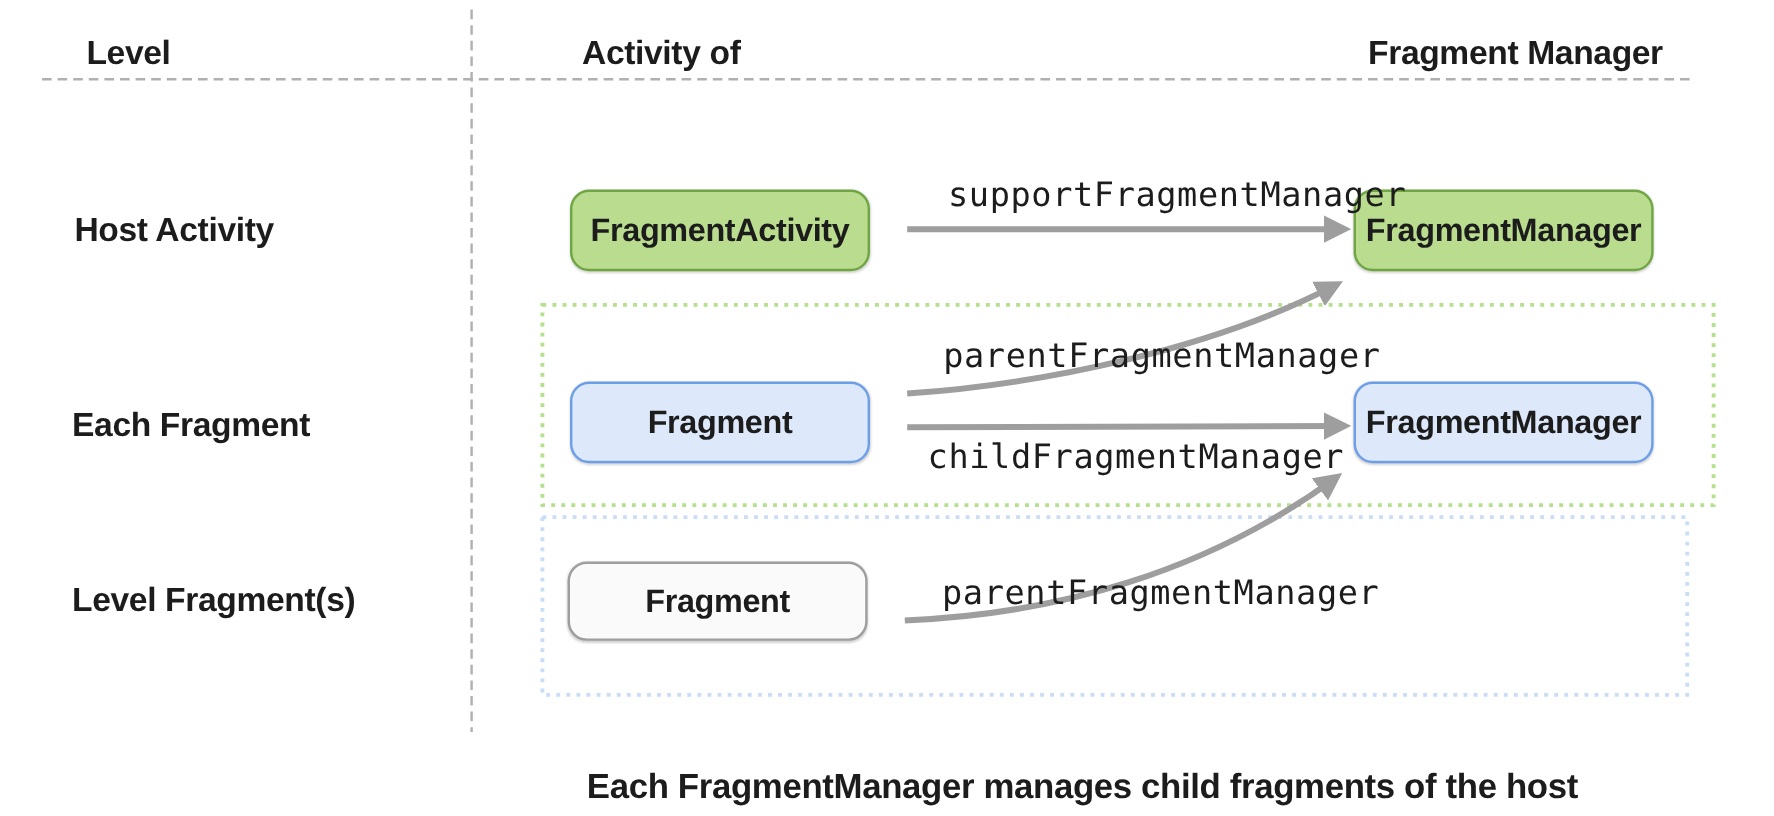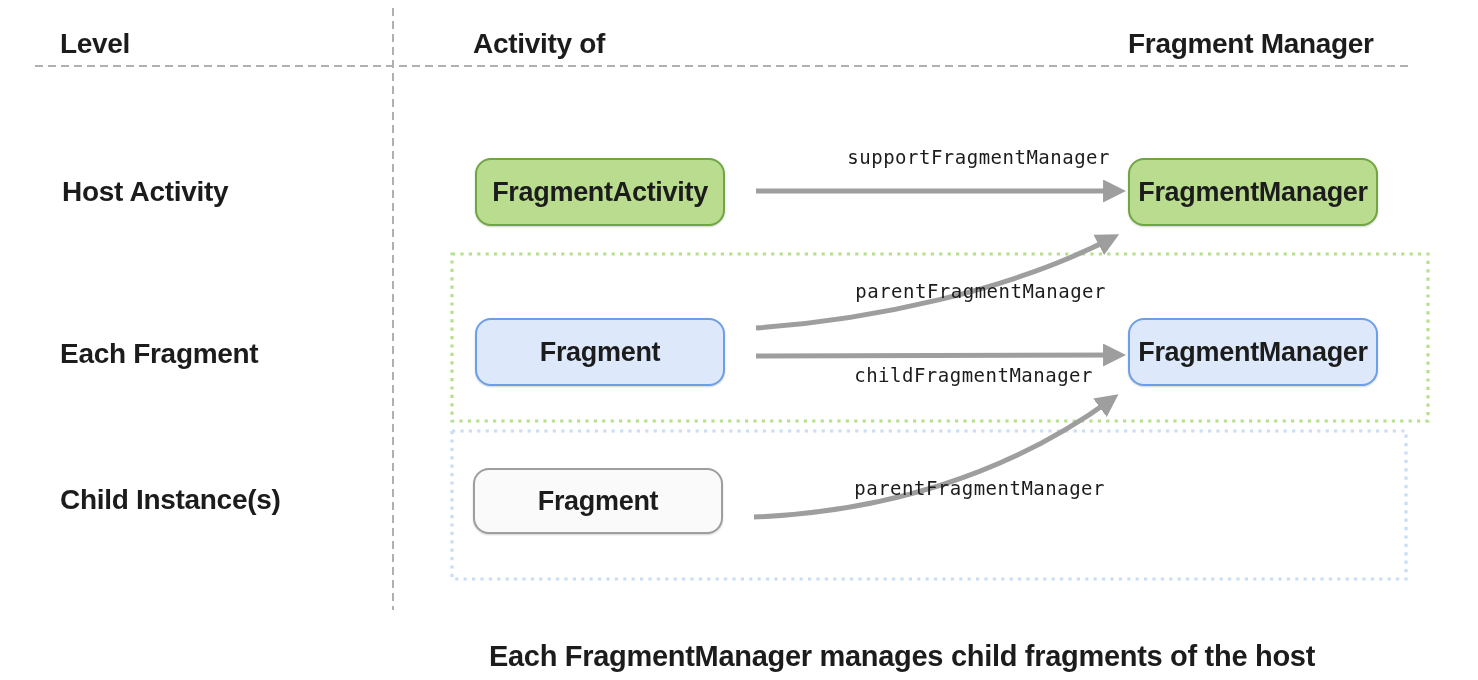--- a/index.html
+++ b/index.html
@@ -44,20 +44,21 @@
     stroke: var(--arrow-gray, #9e9e9e);
     stroke-width: 5;
     fill: none;
   }
   .col-header {
     position: absolute;
     font-size: 28px;
     font-weight: 700;
     white-space: nowrap;
     letter-spacing: -0.3px;
+    margin-left: 12px;
   }
   .row-label {
     position: absolute;
     font-size: 28px;
     font-weight: 700;
     white-space: nowrap;
     letter-spacing: -0.3px;
   }
   .node {
     position: absolute;
@@ -83,21 +84,21 @@
   }
   .node.neutral {
     background: var(--neutral-fill, #fafafa);
     border: 2px solid var(--neutral-border, #9e9e9e);
   }
   .arrow-label {
     position: absolute;
     width: 320px;
     text-align: right;
     font-family: "DejaVu Sans Mono", "Liberation Mono", monospace;
-    font-size: 19px;
+    font-size: 28px;
     font-weight: 500;
     white-space: nowrap;
     letter-spacing: 0.5px;
   }
   .caption {
     position: absolute;
     left: 382px;
     top: 640px;
     width: 1040px;
     text-align: center;
@@ -129,21 +130,21 @@
     <path class="arrow" d="M756,356 L1118,355" marker-end="url(#ah)"></path>
     <path class="arrow" d="M754,517 C880,512 1005,477 1112,399" marker-end="url(#ah)"></path>
   </svg>
 
   <div class="col-header" style="left:60px; top:28px">Level</div>
   <div class="col-header" style="left:473px; top:28px">Activity of</div>
   <div class="col-header" style="left:1128px; top:28px">Fragment Manager</div>
 
   <div class="row-label" style="left:62px; top:176px">Host Activity</div>
   <div class="row-label" style="left:60px; top:338px">Each Fragment</div>
-  <div class="row-label" style="left:60px; top:484px">Child Instance(s)</div>
+  <div class="row-label" style="left:60px; top:484px">Level Fragment(s)</div>
 
   <div class="node green" style="left:475px; top:158px">FragmentActivity</div>
   <div class="node green" style="left:1128px; top:158px">FragmentManager</div>
   <div class="node blue" style="left:475px; top:318px">Fragment</div>
   <div class="node blue" style="left:1128px; top:318px">FragmentManager</div>
   <div class="node neutral" style="left:473px; top:468px; height:66px">Fragment</div>
 
   <div class="arrow-label" style="left:790px; top:146px">supportFragmentManager</div>
   <div class="arrow-label" style="left:786px; top:280px">parentFragmentManager</div>
   <div class="arrow-label" style="left:773px; top:364px">childFragmentManager</div>

